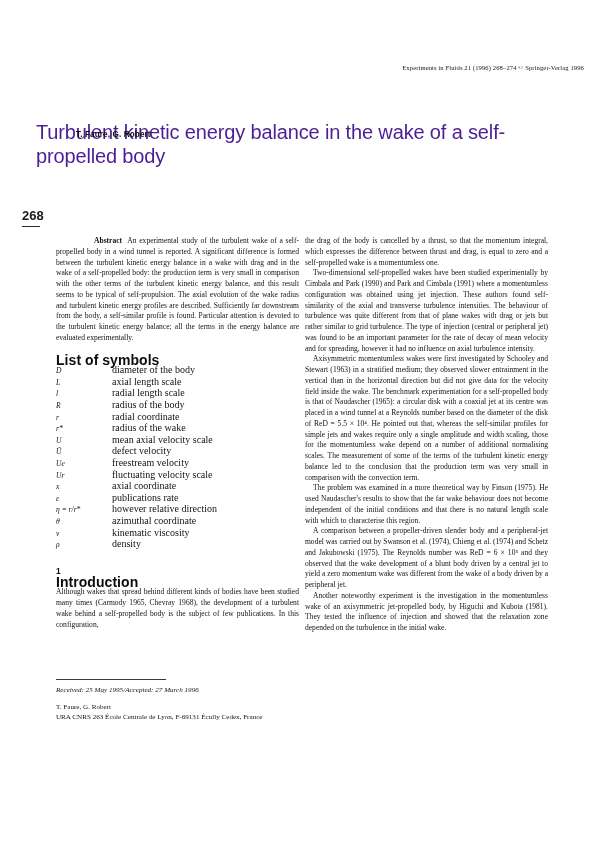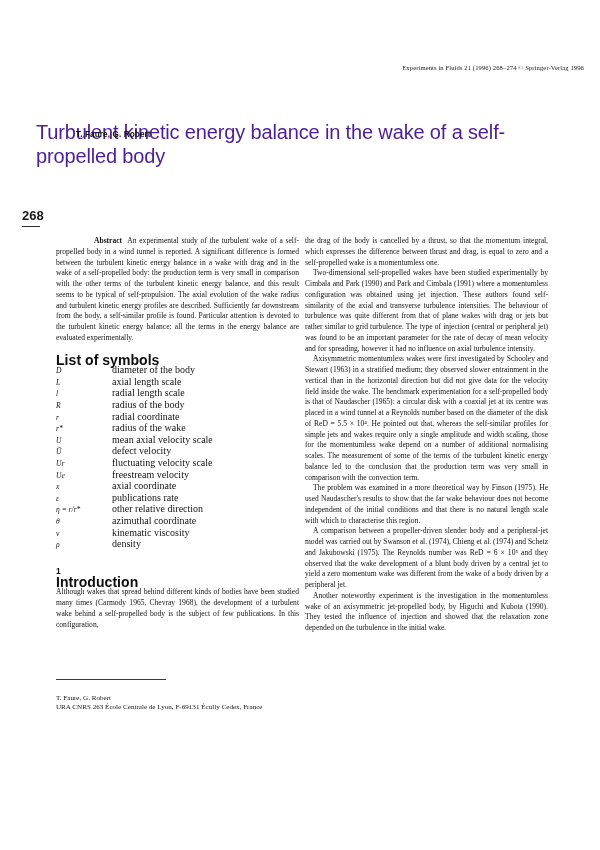--- a/index.html
+++ b/index.html
@@ -212,38 +212,38 @@
       </div>
       <div class="symrow">
         <span class="sym">U</span>
         <span class="def">mean axial velocity scale</span>
       </div>
       <div class="symrow">
         <span class="sym">Ū</span>
         <span class="def">defect velocity</span>
       </div>
       <div class="symrow">
+        <span class="sym">Ue</span>
+        <span class="def">freestream velocity</span>
+      </div>
+      <div class="symrow">
         <span class="sym">Ur</span>
         <span class="def">fluctuating velocity scale</span>
       </div>
       <div class="symrow">
-        <span class="sym">Ue</span>
-        <span class="def">freestream velocity</span>
-      </div>
-      <div class="symrow">
         <span class="sym">x</span>
         <span class="def">axial coordinate</span>
       </div>
       <div class="symrow">
         <span class="sym">ε</span>
         <span class="def">publications rate</span>
       </div>
       <div class="symrow">
         <span class="sym">η = r/r*</span>
-        <span class="def">other relative direction</span>
+        <span class="def">however relative direction</span>
       </div>
       <div class="symrow">
         <span class="sym">θ</span>
         <span class="def">azimuthal coordinate</span>
       </div>
       <div class="symrow">
         <span class="sym">ν</span>
         <span class="def">kinematic viscosity</span>
       </div>
       <div class="symrow">
@@ -259,25 +259,26 @@
     <p>Although wakes that spread behind different kinds of bodies have been studied many times (Carmody 1965, Chevray 1968), the development of a turbulent wake behind a self-propelled body is the subject of few publications. In this configuration,</p>
 
   </div>
 
   <div class="col col-right">
     <p>the drag of the body is cancelled by a thrust, so that the momentum integral, which expresses the difference between thrust and drag, is equal to zero and a self-propelled wake is a momentumless one.</p>
     <p class="ind">Two-dimensional self-propelled wakes have been studied experimentally by Cimbala and Park (1990) and Park and Cimbala (1991) where a momentumless configuration was obtained using jet injection. These authors found self-similarity of the axial and transverse turbulence intensities. The behaviour of turbulence was quite different from that of plane wakes with drag or jets but rather similar to grid turbulence. The type of injection (central or peripheral jet) was found to be an important parameter for the rate of decay of mean velocity and for spreading, however it had no influence on axial turbulence intensity.</p>
     <p class="ind">Axisymmetric momentumless wakes were first investigated by Schooley and Stewart (1963) in a stratified medium; they observed slower entrainment in the vertical than in the horizontal direction but did not give data for the velocity field inside the wake. The benchmark experimentation for a self-propelled body is that of Naudascher (1965): a circular disk with a coaxial jet at its centre was placed in a wind tunnel at a Reynolds number based on the diameter of the disk of ReD = 5.5 × 10⁴. He pointed out that, whereas the self-similar profiles for simple jets and wakes require only a single amplitude and width scaling, those for the momentumless wake depend on a number of additional normalising scales. The measurement of some of the terms of the turbulent kinetic energy balance led to the conclusion that the production term was very small in comparison with the convection term.</p>
     <p class="ind">The problem was examined in a more theoretical way by Finson (1975). He used Naudascher's results to show that the far wake behaviour does not become independent of the initial conditions and that there is no natural length scale with which to characterise this region.</p>
     <p class="ind">A comparison between a propeller-driven slender body and a peripheral-jet model was carried out by Swanson et al. (1974), Chieng et al. (1974) and Schetz and Jakubowski (1975). The Reynolds number was ReD = 6 × 10⁵ and they observed that the wake development of a blunt body driven by a central jet to yield a zero momentum wake was different from the wake of a body driven by a peripheral jet.</p>
-    <p class="ind">Another noteworthy experiment is the investigation in the momentumless wake of an axisymmetric jet-propelled body, by Higuchi and Kubota (1990). They tested the influence of injection and showed that the relaxation zone depended on the turbulence in the initial wake.</p>
+    <p class="ind">Another noteworthy experiment is the investigation in the momentumless wake of an axisymmetric jet-propelled body, by Higuchi and Kubota (1981). They tested the influence of injection and showed that the relaxation zone depended on the turbulence in the initial wake.</p>
   </div>
 
   <div class="foot-rule"></div>
   <div class="footnote">
+    <p class="it">Received: 25 May 1995/Accepted: 27 March 1996</p>
     <div class="fngap"></div>
     <p>T. Faure, G. Robert</p>
     <p>URA CNRS 263 École Centrale de Lyon, F-69131 Écully Cedex, France</p>
     <div class="fngap"></div>
     <div class="fngap"></div>
   </div>
 
 </div>
 
 </body></html>

